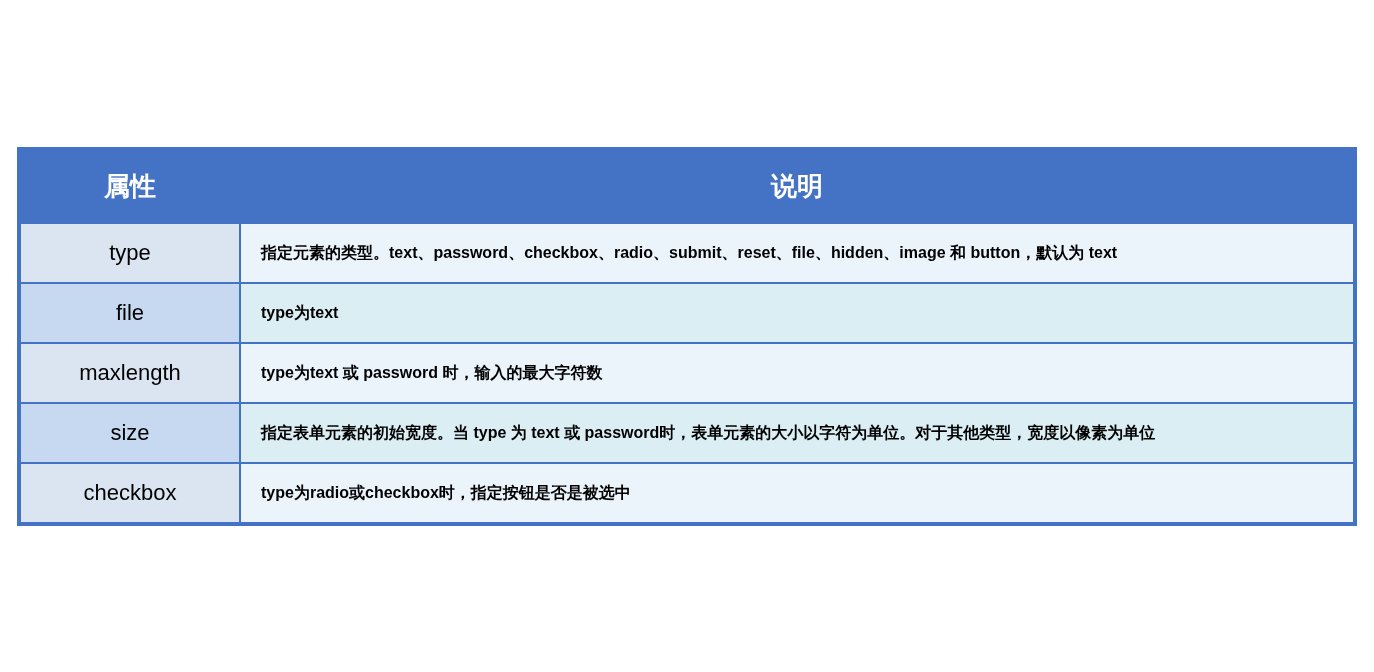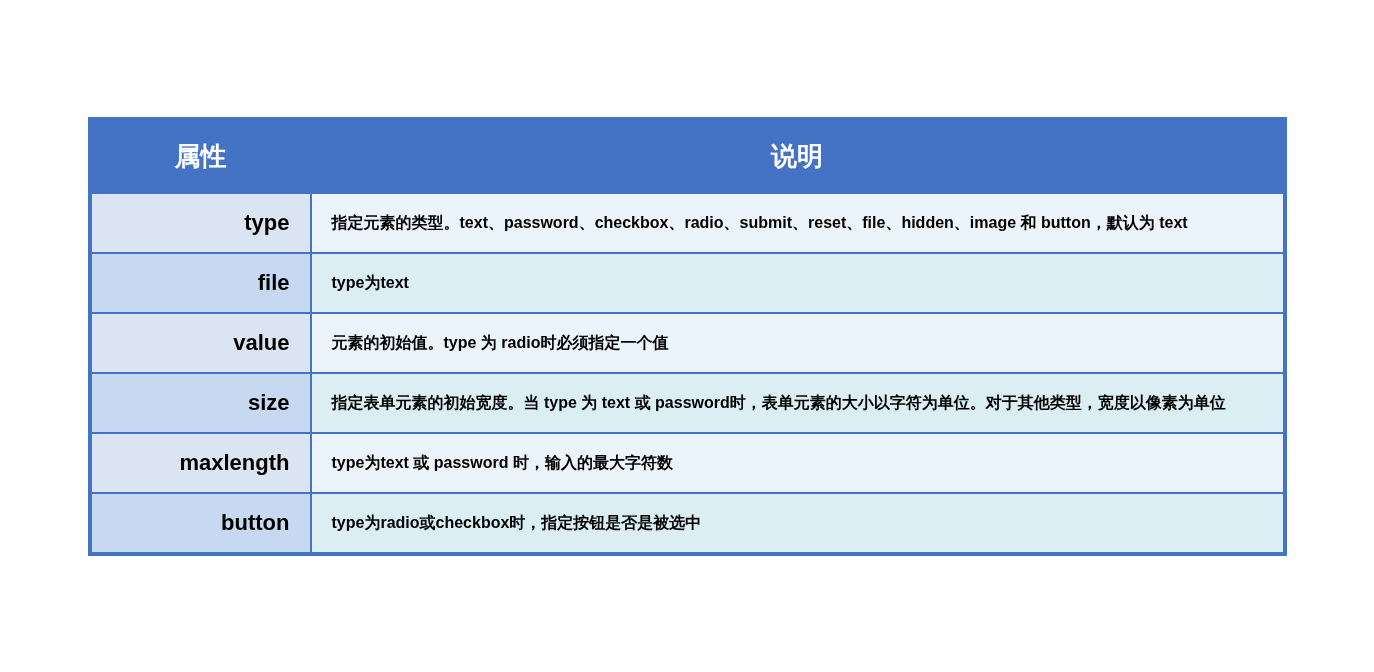--- a/index.html
+++ b/index.html
@@ -11,21 +11,21 @@
     body {
       background: #fff;
       display: flex;
       justify-content: center;
       align-items: center;
       min-height: 100vh;
       font-family: "Microsoft YaHei", "SimHei", Arial, sans-serif;
     }
 
     .table-container {
-      width: 1199px;
+      width: 1340px;
       border: 2px solid #4472C4;
       border-collapse: collapse;
     }
 
     table {
       width: 100%;
       border-collapse: collapse;
     }
 
     thead tr th {
@@ -49,24 +49,24 @@
     tbody tr td {
       border: 2px solid #4472C4;
       vertical-align: middle;
       padding: 16px 20px;
       font-size: 22px;
       font-weight: bold;
     }
 
     tbody tr td.attr-cell {
       background-color: #DBE5F1;
-      text-align: right;
+      text-align: center;
       width: 220px;
       font-size: 22px;
-      font-weight: bold;
+      font-weight: normal;
     }
 
     tbody tr td.desc-cell {
       background-color: #EBF3FB;
       font-size: 16px;
       font-weight: bold;
       line-height: 1.6;
     }
 
     tbody tr:nth-child(odd) td.attr-cell {
@@ -99,30 +99,26 @@
     <tbody id="table-body">
     <tr>
           <td class="attr-cell">type</td>
           <td class="desc-cell">指定元素的类型。text、password、checkbox、radio、submit、reset、file、hidden、image 和 button，默认为 text</td>
         </tr>
         <tr>
           <td class="attr-cell">file</td>
           <td class="desc-cell">type为text</td>
         </tr>
         <tr>
-          <td class="attr-cell">value</td>
-          <td class="desc-cell">元素的初始值。type 为 radio时必须指定一个值</td>
+          <td class="attr-cell">maxlength</td>
+          <td class="desc-cell">type为text 或 password 时，输入的最大字符数</td>
         </tr>
         <tr>
           <td class="attr-cell">size</td>
           <td class="desc-cell">指定表单元素的初始宽度。当 type 为 text 或 password时，表单元素的大小以字符为单位。对于其他类型，宽度以像素为单位</td>
         </tr>
         <tr>
-          <td class="attr-cell">maxlength</td>
-          <td class="desc-cell">type为text 或 password 时，输入的最大字符数</td>
-        </tr>
-        <tr>
-          <td class="attr-cell">button</td>
+          <td class="attr-cell">checkbox</td>
           <td class="desc-cell">type为radio或checkbox时，指定按钮是否是被选中</td>
         </tr>
       </tbody>
   </table>
 </div>
 
 </body></html>

